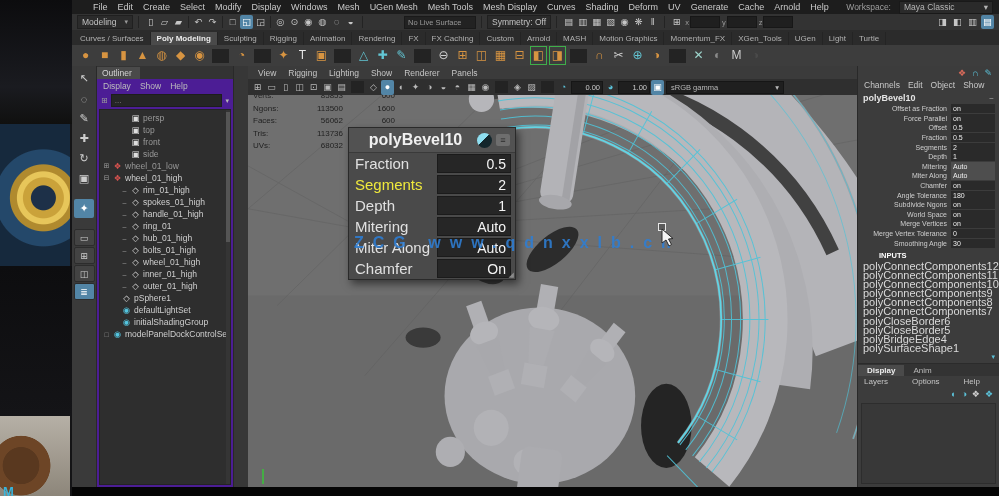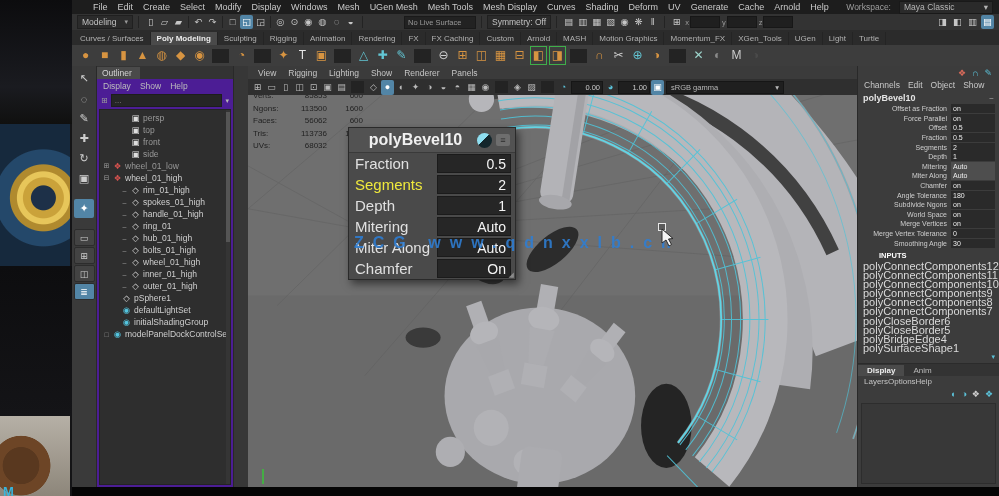--- a/index.html
+++ b/index.html
@@ -89,21 +89,21 @@
   .vt-ic.active{background:#5285a6;color:#fff;border-radius:2px;}
   .vt-ic.blue{color:#5bc1d8;}
   .vt-num{background:#1f1f1f;border:1px solid #161616;width:26px;height:11px;font-size:7.5px;
           color:#ccc;display:flex;align-items:center;justify-content:flex-end;padding:0 2px;}
   .vt-dd{background:#1f1f1f;border:1px solid #161616;width:108px;height:11px;font-size:7.5px;color:#b9b9b9;
          display:flex;align-items:center;justify-content:space-between;padding:0 4px;margin-left:1px;}
   .canvas{flex:1;position:relative;background:#6e6e6e;overflow:hidden;}
   .canvas svg{position:absolute;inset:0;}
   
   .hud-counts{position:absolute;left:5px;top:-5px;z-index:10;font-size:8px;color:#222;line-height:12.6px;}
-  .hc-row{display:flex;}
+  .hc-row{display:flex;gap:16px;}
   .hc-l{width:30px;} .hc-1{width:44px;text-align:right;} .hc-2{width:36px;text-align:right;}
   
   .bevel{position:absolute;left:100px;top:32px;width:166px;background:#4a4a4a;
          border:1px solid #2a2a2a;box-shadow:3px 4px 8px rgba(0,0,0,.5);z-index:20;}
   .bevel-title{display:flex;align-items:center;height:24px;background:#525252;
                border-bottom:1px solid #3a3a3a;padding:0 5px;}
   .bv-name{flex:1;text-align:center;font-size:16px;font-weight:bold;color:#f0f0f0;}
   .bv-sphere{width:15px;height:15px;border-radius:50%;
              background:linear-gradient(135deg,#8edef0 0 45%,#13262c 45%);}
   .bv-menu{width:14px;height:12px;background:#6e6e6e;border-radius:2px;margin-left:4px;
@@ -134,21 +134,21 @@
           display:flex;align-items:center;}
   .cb-row.enum .cb-val{background:#4e4e4e;}
   .cb-inputs-hdr{font-size:7.5px;font-weight:bold;color:#fff;padding:3px 5px 1px 21px;}
   .cb-input-item{font-size:11px;color:#d9d9d9;padding:0 5px;height:9.2px;display:flex;align-items:center;white-space:nowrap;}
   .cb-more{text-align:right;color:#5bc1d8;font-size:7px;padding:0 4px;}
   
   .layers{margin-top:2px;border-top:1px solid #2b2b2b;display:flex;flex-direction:column;flex:1;}
   .ly-tabs{display:flex;height:12px;background:#333;align-items:flex-end;}
   .ly-tab{padding:1px 9px;font-size:8px;color:#b9b9b9;}
   .ly-tab.active{background:#4a4a4a;color:#ececec;font-weight:bold;}
-  .ly-menus{display:flex;gap:0;height:11px;font-size:8px;color:#c4c4c4;padding:0 6px;align-items:center;}
+  .ly-menus{display:flex;gap:24px;height:11px;font-size:8px;color:#c4c4c4;padding:0 6px;align-items:center;}
   .ly-icons{display:flex;justify-content:flex-end;gap:5px;padding:2px 6px;font-size:9px;}
   .ly-empty{flex:1;background:#383838;margin:2px 3px 3px 3px;border:1px solid #2d2d2d;}
 </style>
 </head>
 <body>
 
 <div class="leftstrip">
   <div class="ls-top"></div>
   <div class="ls-wheelphoto"></div>
   <div class="ls-mid"></div>

